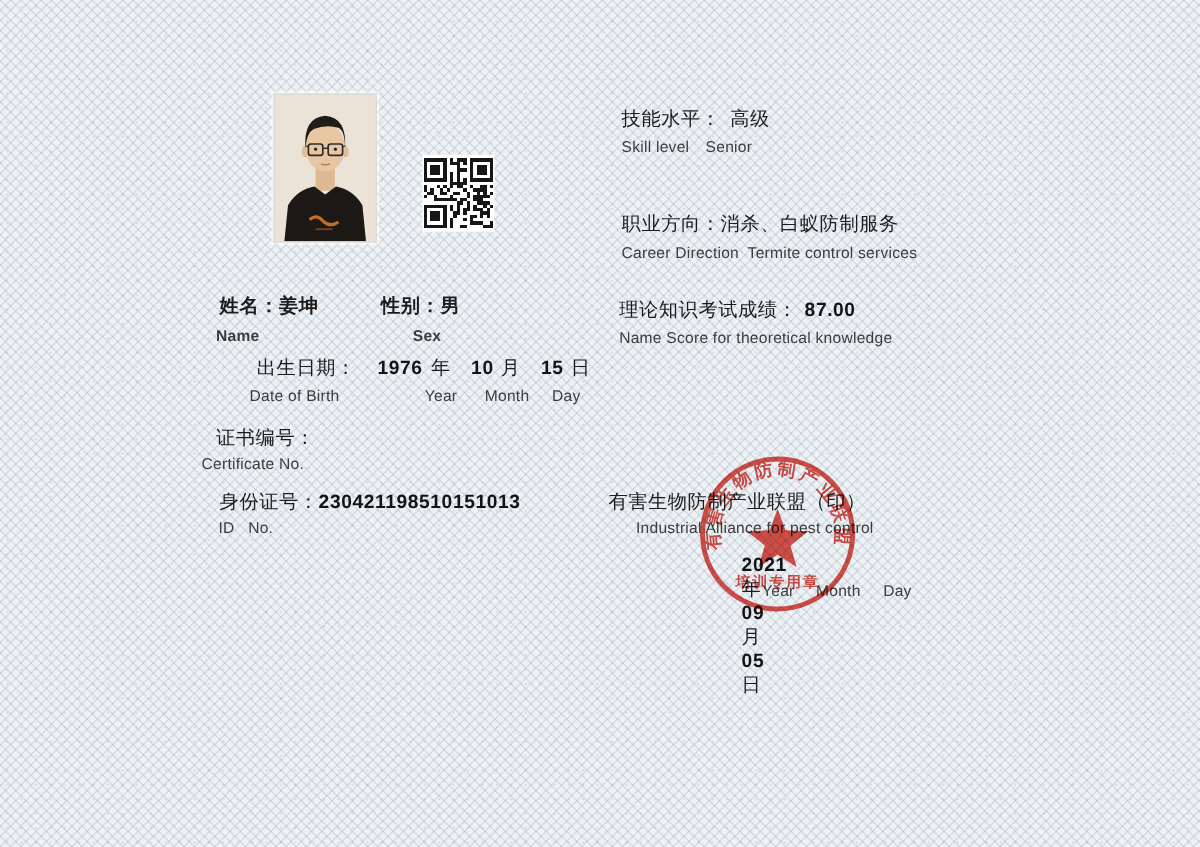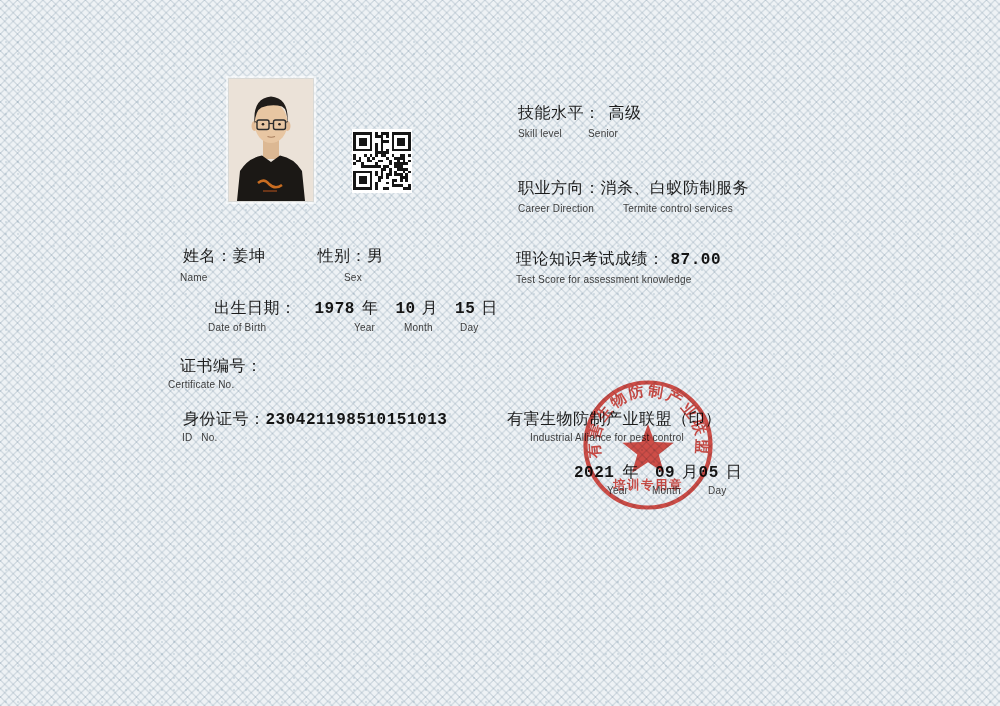--- a/index.html
+++ b/index.html
@@ -9,22 +9,22 @@
     background-color:#eef2f5;
     background-image:
       radial-gradient(rgba(120,150,170,.22) .8px, transparent 1.1px),
       repeating-linear-gradient(45deg, rgba(125,150,168,.26) 0 1px, transparent 1px 6px),
       repeating-linear-gradient(135deg, rgba(125,150,168,.26) 0 1px, transparent 1px 6px);
     background-size:12px 12px, 8.5px 8.5px, 8.5px 8.5px;
   }
   .cert{position:relative;width:1000px;height:706px;}
   .row{position:absolute;display:flex;align-items:baseline;white-space:pre;}
   .zh{font-size:16px;color:#1c1c1c;letter-spacing:.5px;line-height:20px;}
-  .en{font-size:10px;color:#3c3c3c;letter-spacing:.2px;}
-  .val{font-weight:700;font-family:Liberation Mono, monospace;color:#141414;}
+  .en{font-size:13px;color:#3c3c3c;letter-spacing:.2px;}
+  .val{font-weight:700;font-family:Liberation Sans, sans-serif;color:#141414;}
   .abs{position:absolute;}
   .photo{position:absolute;left:228px;top:78px;width:84px;height:122px;border:1px solid #d9d9d6;background:#ebe3da;box-shadow:0 0 0 2px rgba(255,255,255,.55);}
   .photo svg{display:block;width:100%;height:100%;}
   .qr{position:absolute;left:352px;top:129px;width:58px;height:62px;background:#fff;padding:1px;}
   .qr svg{display:block;width:100%;height:100%;}
   .stamp{position:absolute;left:580px;top:377px;width:136px;height:136px;opacity:.86;mix-blend-mode:multiply;pointer-events:none;}
 </style>
 </head>
 <body>
 
@@ -274,52 +274,52 @@
           <rect x="8" y="20" width="1" height="1"></rect>
           <rect x="11" y="20" width="1" height="1"></rect>
           <rect x="12" y="20" width="1" height="1"></rect>
           <rect x="18" y="20" width="1" height="1"></rect>
           <rect x="19" y="20" width="1" height="1"></rect>
           <rect x="20" y="20" width="1" height="1"></rect>
         </g>
     </svg>
   </div>
 
-  <div class="row" style="left:516px;top:103px;">
+  <div class="row" style="left:516px;top:90px;">
     <span class="zh" style="margin-left:2px">技能水平：</span>
     <span class="zh" style="margin-left:8px">高级</span>
     <span class="en abs" style="left:2px;top:25px">Skill level</span>
     <span class="en abs" style="left:72px;top:25px">Senior</span>
   </div>
 
   <div class="row" style="left:516px;top:178px;text-align:center;">
     <span class="zh" style="margin-left:2px">职业方向：</span>
     <span class="zh">消杀、白蚁防制服务</span>
     <span class="en abs" style="left:2px;top:25px">Career Direction</span>
     <span class="en abs" style="left:107px;top:25px">Termite control services</span>
   </div>
 
-  <div class="row" style="left:176px;top:246px;">
+  <div class="row" style="left:176px;top:246px;font-weight:bold;">
     <span class="zh" style="margin-left:7px">姓名：</span>
     <span class="zh">姜坤</span>
     <span class="zh" style="margin-left:52px">性别：</span>
     <span class="zh">男</span>
     <span class="en abs" style="left:4px;top:26px">Name</span>
     <span class="en abs" style="left:168px;top:26px">Sex</span>
   </div>
 
   <div class="row" style="left:516px;top:249px;">
     <span class="zh">理论知识考试成绩：</span>
     <span class="zh val" style="margin-left:6px">87.00</span>
-    <span class="en abs" style="left:0;top:25px">Test Score for assessment knowledge</span>
+    <span class="en abs" style="left:0;top:25px">Name Score for theoretical knowledge</span>
   </div>
 
   <div class="row" style="left:176px;top:298px;margin-left:38px;">
     <span class="zh">出生日期：</span>
-    <span class="zh val" style="margin-left:18px">1978</span>
+    <span class="zh val" style="margin-left:18px">1976</span>
     <span class="zh" style="margin-left:7px">年</span>
     <span class="zh val" style="margin-left:17px">10</span>
     <span class="zh" style="margin-left:6px">月</span>
     <span class="zh val" style="margin-left:17px">15</span>
     <span class="zh" style="margin-left:6px">日</span>
     <span class="en abs" style="left:-6px;top:24px">Date of Birth</span>
     <span class="en abs" style="left:140px;top:24px">Year</span>
     <span class="en abs" style="left:190px;top:24px">Month</span>
     <span class="en abs" style="left:246px;top:24px">Day</span>
   </div>
@@ -334,21 +334,21 @@
     <span class="zh" style="margin-left:7px">身份证号：</span>
     <span class="zh val" style="margin-left:0">230421198510151013</span>
     <span class="en abs" style="left:6px;top:23px">ID   No.</span>
   </div>
 
   <div class="row" style="left:507px;top:409px;">
     <span class="zh">有害生物防制产业联盟（印）</span>
     <span class="en abs" style="left:23px;top:23px">Industrial Alliance for pest control</span>
   </div>
 
-  <div class="row" style="left:574px;top:462px;">
+  <div class="row" style="left:602px;top:462px;flex-direction:column;">
     <span class="zh val">2021</span>
     <span class="zh" style="margin-left:8px">年</span>
     <span class="zh val" style="margin-left:16px">09</span>
     <span class="zh" style="margin-left:7px">月</span>
     <span class="zh val" style="margin-left:0">05</span>
     <span class="zh" style="margin-left:7px">日</span>
     <span class="en abs" style="left:33px;top:23px">Year</span>
     <span class="en abs" style="left:78px;top:23px">Month</span>
     <span class="en abs" style="left:134px;top:23px">Day</span>
   </div>

